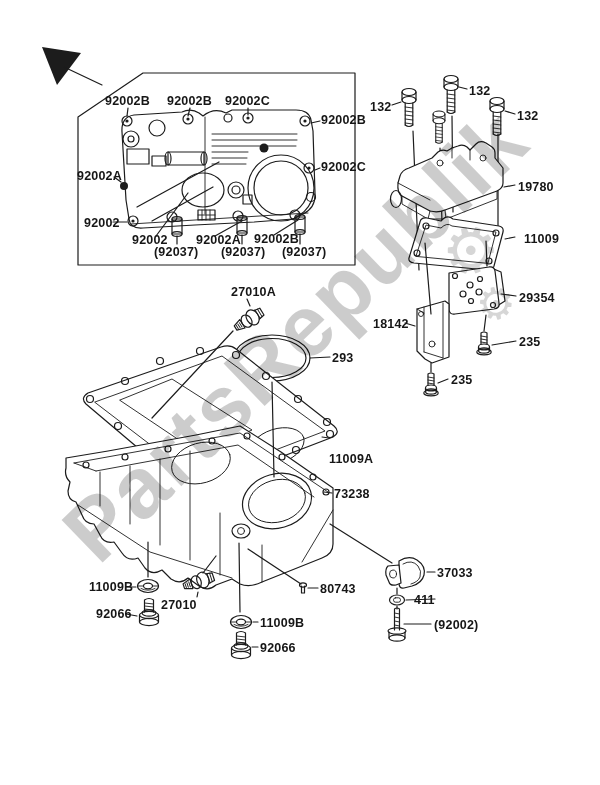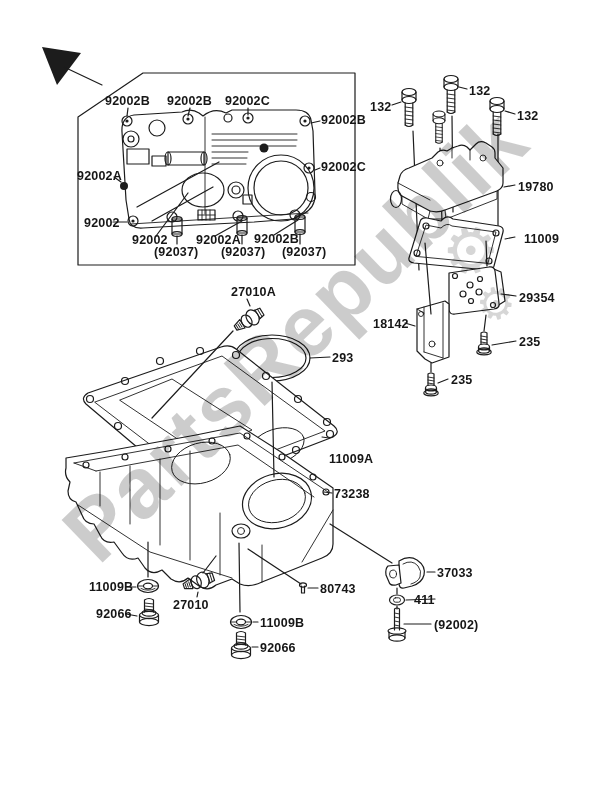--- a/index.html
+++ b/index.html
@@ -346,21 +346,21 @@
   <div class="lbl" style="left:519px;top:291px">29354</div>
   <div class="lbl" style="left:373px;top:317px">18142</div>
   <div class="lbl" style="left:519px;top:335px">235</div>
   <div class="lbl" style="left:451px;top:373px">235</div>
   <div class="lbl" style="left:231px;top:285px">27010A</div>
   <div class="lbl" style="left:332px;top:351px">293</div>
   <div class="lbl" style="left:329px;top:452px">11009A</div>
   <div class="lbl" style="left:334px;top:487px">73238</div>
   <div class="lbl" style="left:89px;top:580px">11009B</div>
   <div class="lbl" style="left:96px;top:607px">92066</div>
-  <div class="lbl" style="left:173px;top:598px">27010</div>
+  <div class="lbl" style="left:161px;top:598px">27010</div>
   <div class="lbl" style="left:260px;top:616px">11009B</div>
   <div class="lbl" style="left:260px;top:641px">92066</div>
   <div class="lbl" style="left:320px;top:582px">80743</div>
   <div class="lbl" style="left:437px;top:566px">37033</div>
   <div class="lbl" style="left:414px;top:593px">411</div>
   <div class="lbl" style="left:434px;top:618px">(92002)</div>
 
   <div id="watermark">PartsRepublik</div>
   <span id="gear1" class="wm-gear">⚙</span>
   <span id="gear2" class="wm-gear">⚙</span>

